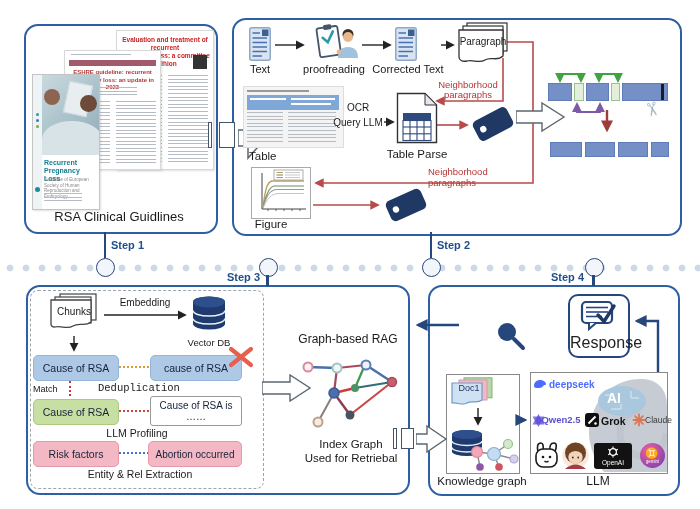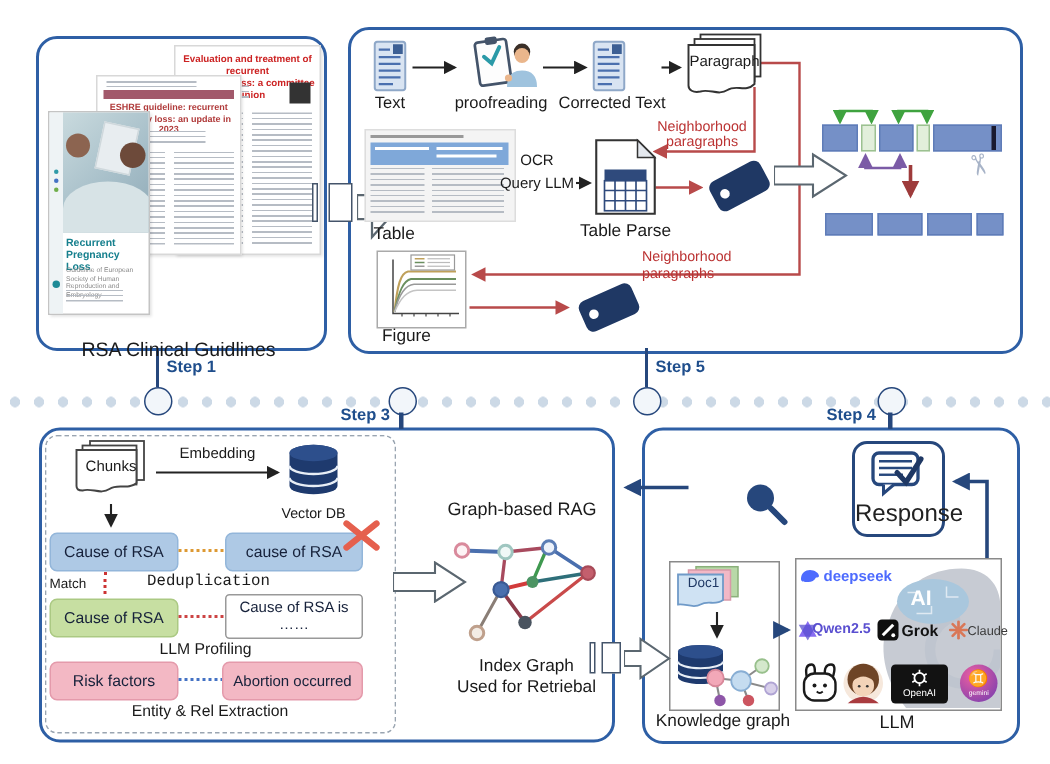--- a/index.html
+++ b/index.html
@@ -37,21 +37,21 @@
   <div class="divider"></div>
   <div class="dot-circle" style="left:96px;top:258px;"></div>
   <div class="dot-circle" style="left:259px;top:258px;"></div>
   <div class="dot-circle" style="left:422px;top:258px;"></div>
   <div class="dot-circle" style="left:585px;top:258px;"></div>
   <div class="vline" style="left:103.5px;top:232px;height:26px;"></div>
   <div class="vline" style="left:429.5px;top:232px;height:26px;"></div>
   <div class="vline" style="left:266px;top:275px;height:11px;"></div>
   <div class="vline" style="left:592px;top:275px;height:11px;"></div>
   <div class="steplbl" style="left:111px;top:239px;">Step 1</div>
-  <div class="steplbl" style="left:437px;top:239px;">Step 5</div>
+  <div class="steplbl" style="left:437px;top:239px;">Step 2</div>
   <div class="steplbl" style="left:227px;top:271px;">Step 3</div>
   <div class="steplbl" style="left:551px;top:271px;">Step 4</div>
 
   <div class="grp">
     <div class="boxborder" style="left:24px;top:24px;width:190px;height:206px;"></div>
 
     <div class="page" style="left:116px;top:30px;width:96px;height:138px;z-index:1;">
       <div style="position:absolute;left:3px;top:5px;width:90px;font-size:6.5px;font-weight:bold;color:#cc2222;text-align:center;line-height:8px;">
         <div>Evaluation and treatment of recurrent</div>
         <div>pregnancy loss: a committee opinion</div>
@@ -88,21 +88,21 @@
         <div style="position:absolute;left:0px;top:46px;width:60px;height:36px;background:#d7e3e6;border-radius:50% 50% 0 0;"></div>
       </div>
       <div style="position:absolute;left:11px;top:84px;width:52px;font-size:7px;font-weight:bold;color:#17808e;line-height:8px;">Recurrent Pregnancy Loss</div>
       <div style="position:absolute;left:11px;top:102px;width:52px;font-size:4.5px;color:#8a8a8a;line-height:5.5px;">
         <div>Guideline of European Society of Human</div>
         <div>Reproduction and Embryology</div>
       </div>
       <div class="tlines" style="position:absolute;left:11px;top:118px;width:38px;height:8px;"></div>
     </div>
 
-    <div class="lbl" style="left:24px;top:210px;width:190px;font-size:13px;margin-top:16px;">RSA Clinical Guidlines</div>
+    <div class="lbl" style="left:24px;top:210px;width:190px;font-size:13px;">RSA Clinical Guidlines</div>
   </div>
 
   <div class="pipe" style="left:208px;top:122px;width:4px;height:26px;"></div>
   <div class="pipe" style="left:219px;top:122px;width:16px;height:26px;"></div>
   <svg class="ic" style="left:238px;top:108px;" width="30" height="60">
     <polygon points="0,22 10,22 10,10 28,30 10,50 10,38 0,38" fill="#fff" stroke="#5b6770" stroke-width="1.5"></polygon>
   </svg>
 
   <div class="grp">
     <div class="boxborder" style="left:232px;top:18px;width:446px;height:214px;"></div>

